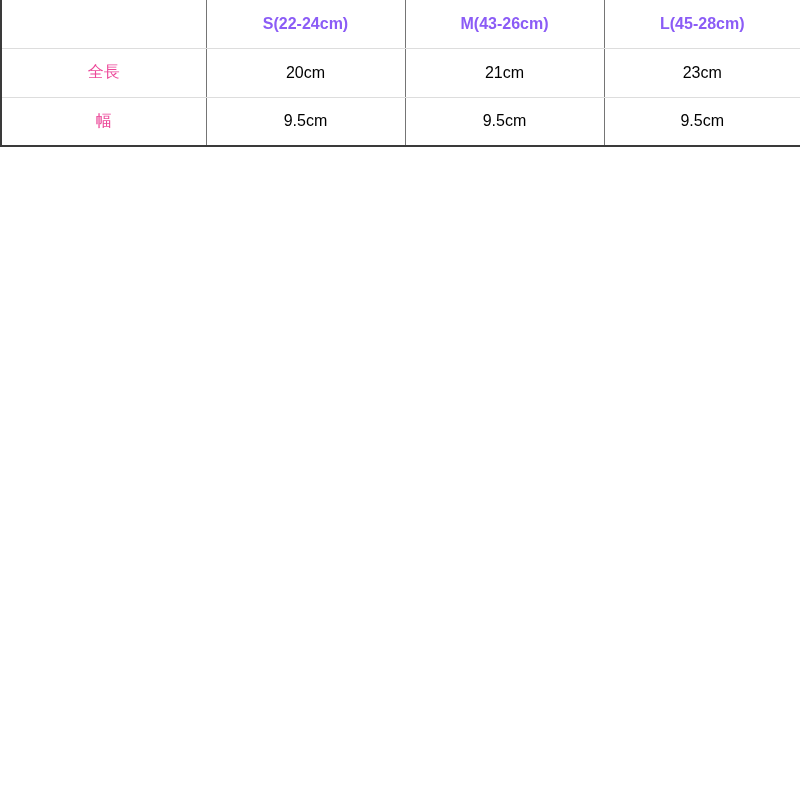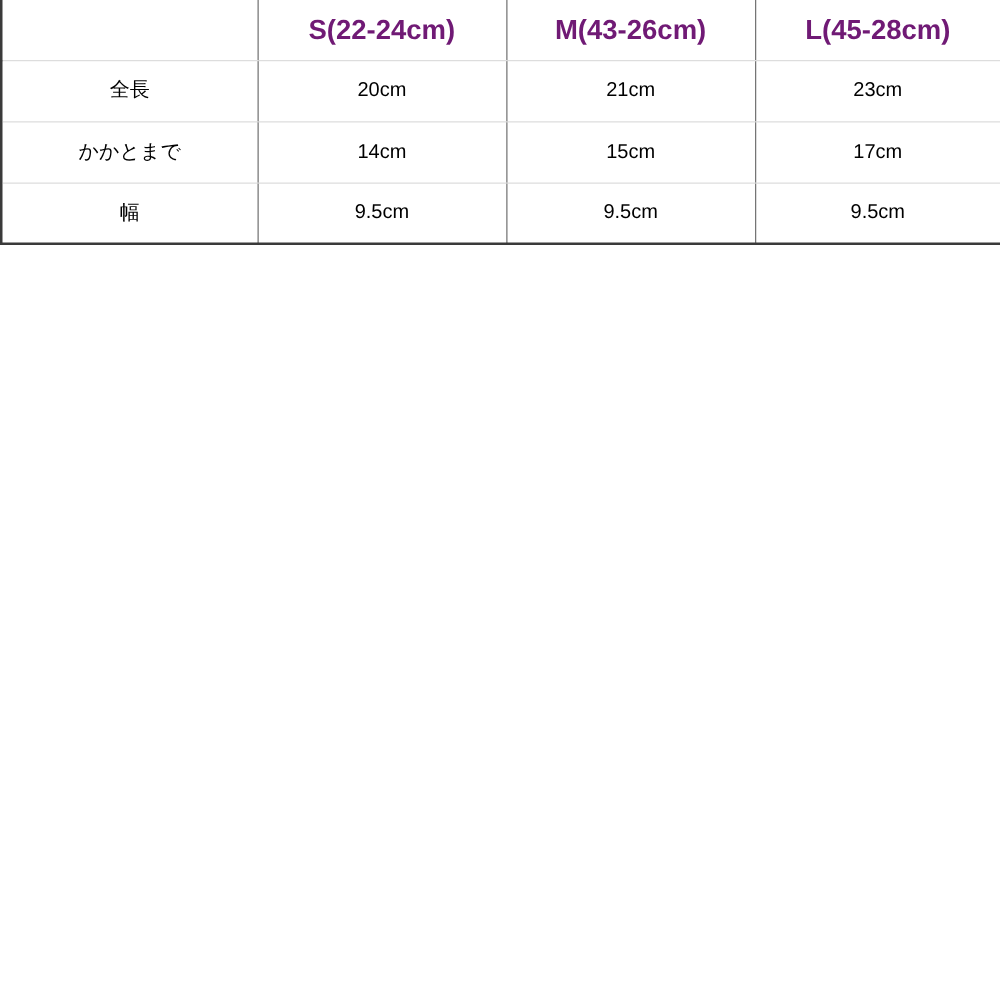--- a/index.html
+++ b/index.html
@@ -33,33 +33,33 @@
     border-right: 1px solid #757575;
     border-top: 1px solid #dddddd;
     border-bottom: 1px solid #dddddd;
     text-align: center;
     vertical-align: middle;
     background: #ffffff;
   }
   .size-table thead th {
     height: 48px;
     border-top: none;
-    font-size: 22px;
+    font-size: 16px;
     font-weight: bold;
-    color: #701a75;
+    color: #8b5cf6;
     margin-top: 28px;
   }
   .size-table tbody td {
     height: 49px;
     font-size: 16px;
     font-weight: normal;
     color: #000000;
   }
   .size-table td.rowlabel {
-    color: #000000;
+    color: #ec4899;
   }
 </style>
 </head>
 <body>
 
 <div class="page">
   <table class="size-table">
     <colgroup>
       <col class="c0">
         <col class="c1">
@@ -75,26 +75,20 @@
       </tr>
     </thead>
     <tbody>
       <tr>
         <td class="rowlabel">全長</td>
         <td>20cm</td>
         <td>21cm</td>
         <td>23cm</td>
       </tr>
       <tr>
-        <td class="rowlabel">かかとまで</td>
-        <td>14cm</td>
-        <td>15cm</td>
-        <td>17cm</td>
-      </tr>
-      <tr>
         <td class="rowlabel">幅</td>
         <td>9.5cm</td>
         <td>9.5cm</td>
         <td>9.5cm</td>
       </tr>
     </tbody>
   </table>
 </div>
 
 </body></html>

